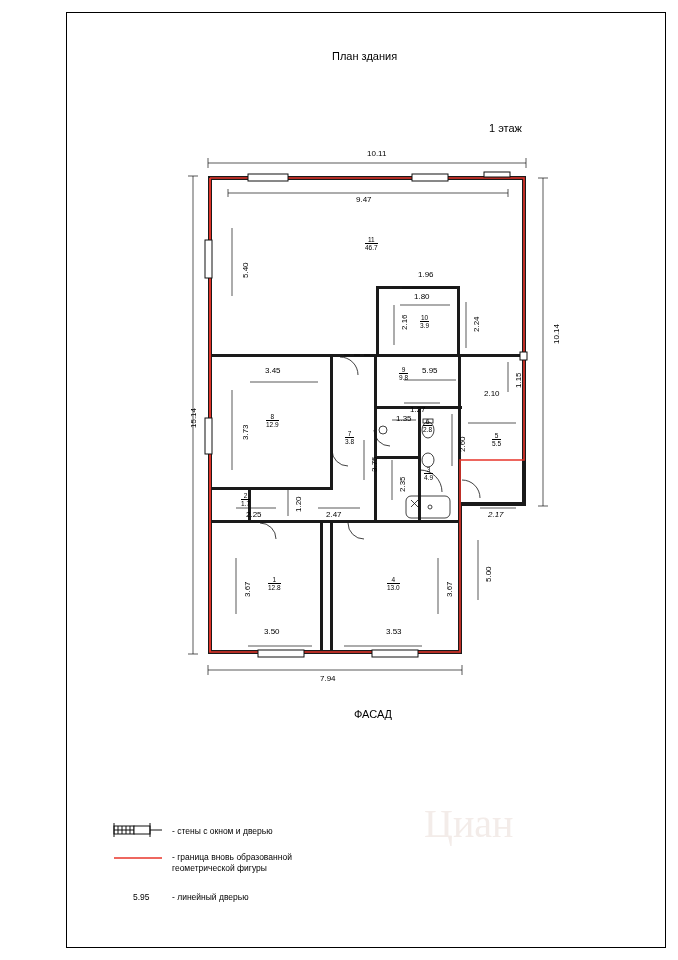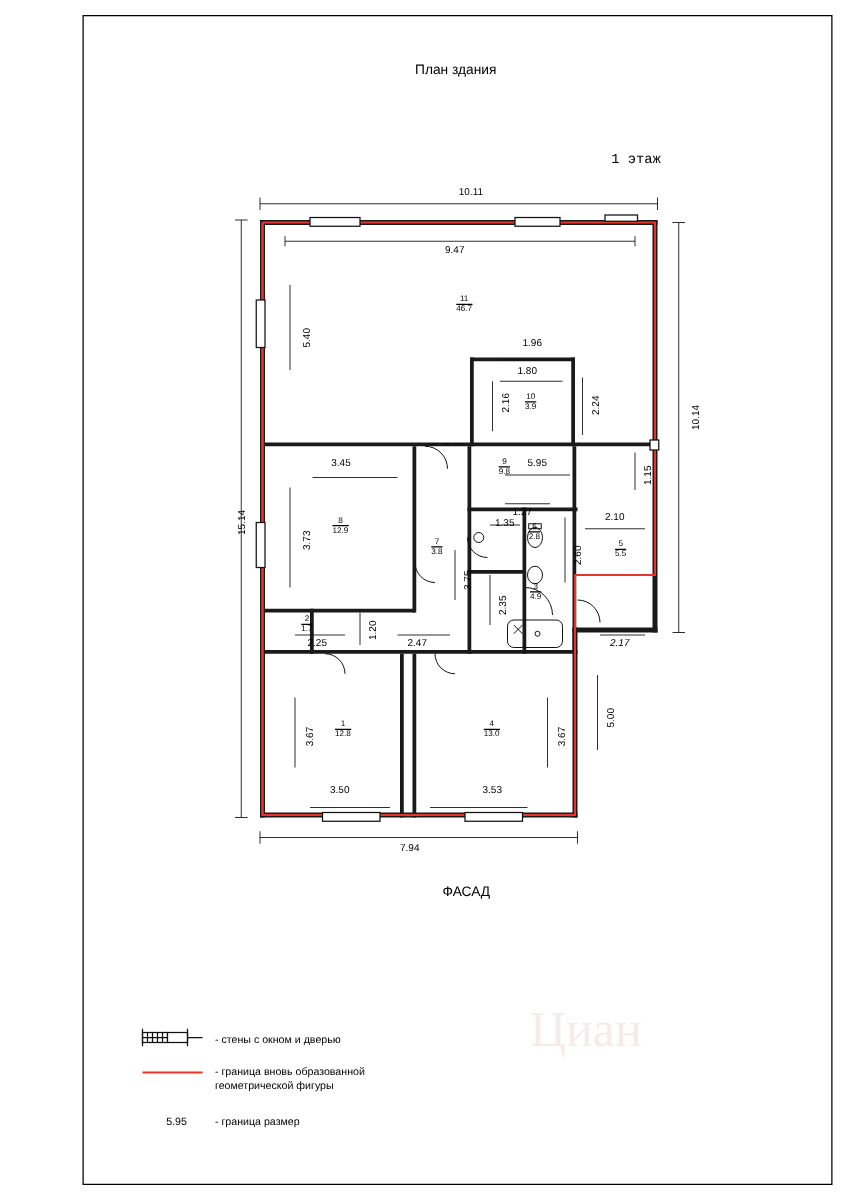--- a/index.html
+++ b/index.html
@@ -33,21 +33,20 @@
   .lbl {
     position: absolute;
     white-space: nowrap;
     line-height: 1;
   }
   .title {
     font-size: 11px;
   }
   .floor {
     font-size: 11px;
-    font-family: Liberation Mono, monospace;
   }
   .dim {
     font-size: 8px;
   }
   .dim-v {
     font-size: 8px;
     transform-origin: 0 0;
     transform: rotate(-90deg);
   }
   .room-num {
@@ -256,21 +255,21 @@
   <div class="lbl dim-v" style="left:242px; top:440px;">3.73</div>
   <div class="lbl dim" style="left:265px; top:367px;">3.45</div>
   <div class="lbl dim" style="left:418px; top:271px;">1.96</div>
   <div class="lbl dim" style="left:414px; top:293px;">1.80</div>
   <div class="lbl dim-v" style="left:401px; top:330px;">2.16</div>
   <div class="lbl dim-v" style="left:473px; top:332px;">2.24</div>
   <div class="lbl dim" style="left:422px; top:367px;">5.95</div>
   <div class="lbl dim-v" style="left:515px; top:388px;">1.15</div>
   <div class="lbl dim" style="left:396px; top:415px;">1.35</div>
   <div class="lbl dim" style="left:410px; top:406px;">1.27</div>
-  <div class="lbl dim" style="left:484px; top:410px;">2.10</div>
+  <div class="lbl dim" style="left:484px; top:390px;">2.10</div>
   <div class="lbl dim-v" style="left:459px; top:452px;">2.60</div>
   <div class="lbl dim-v" style="left:371px; top:472px;">3.75</div>
   <div class="lbl dim-v" style="left:399px; top:492px;">2.35</div>
   <div class="lbl dim" style="left:246px; top:511px;">2.25</div>
   <div class="lbl dim-v" style="left:295px; top:512px;">1.20</div>
   <div class="lbl dim" style="left:326px; top:511px;">2.47</div>
   <div class="lbl dim" style="left:488px; top:511px;font-style:italic;">2.17</div>
   <div class="lbl dim-v" style="left:485px; top:582px;">5.00</div>
   <div class="lbl dim-v" style="left:244px; top:597px;">3.67</div>
   <div class="lbl dim-v" style="left:446px; top:597px;">3.67</div>
@@ -340,16 +339,16 @@
         <line x1="40" y1="15" x2="52" y2="15"></line>
       </g>
 
       <line x1="4" y1="43" x2="52" y2="43" stroke="#e8342a" stroke-width="1.6"></line>
     </svg>
 
     <div class="lbl legend-text" style="left:172px; top:826px;">- стены с окном и дверью</div>
     <div class="lbl legend-text" style="left:172px; top:852px; white-space:pre-line;">- граница вновь образованной
 геометрической фигуры</div>
     <div class="lbl legend-text" style="left:133px; top:892px;">5.95</div>
-    <div class="lbl legend-text" style="left:172px; top:892px;">- граница размер</div>
+    <div class="lbl legend-text" style="left:172px; top:892px;">- линейный дверью</div>
   </div>
 
 </div>
 
 </body></html>

